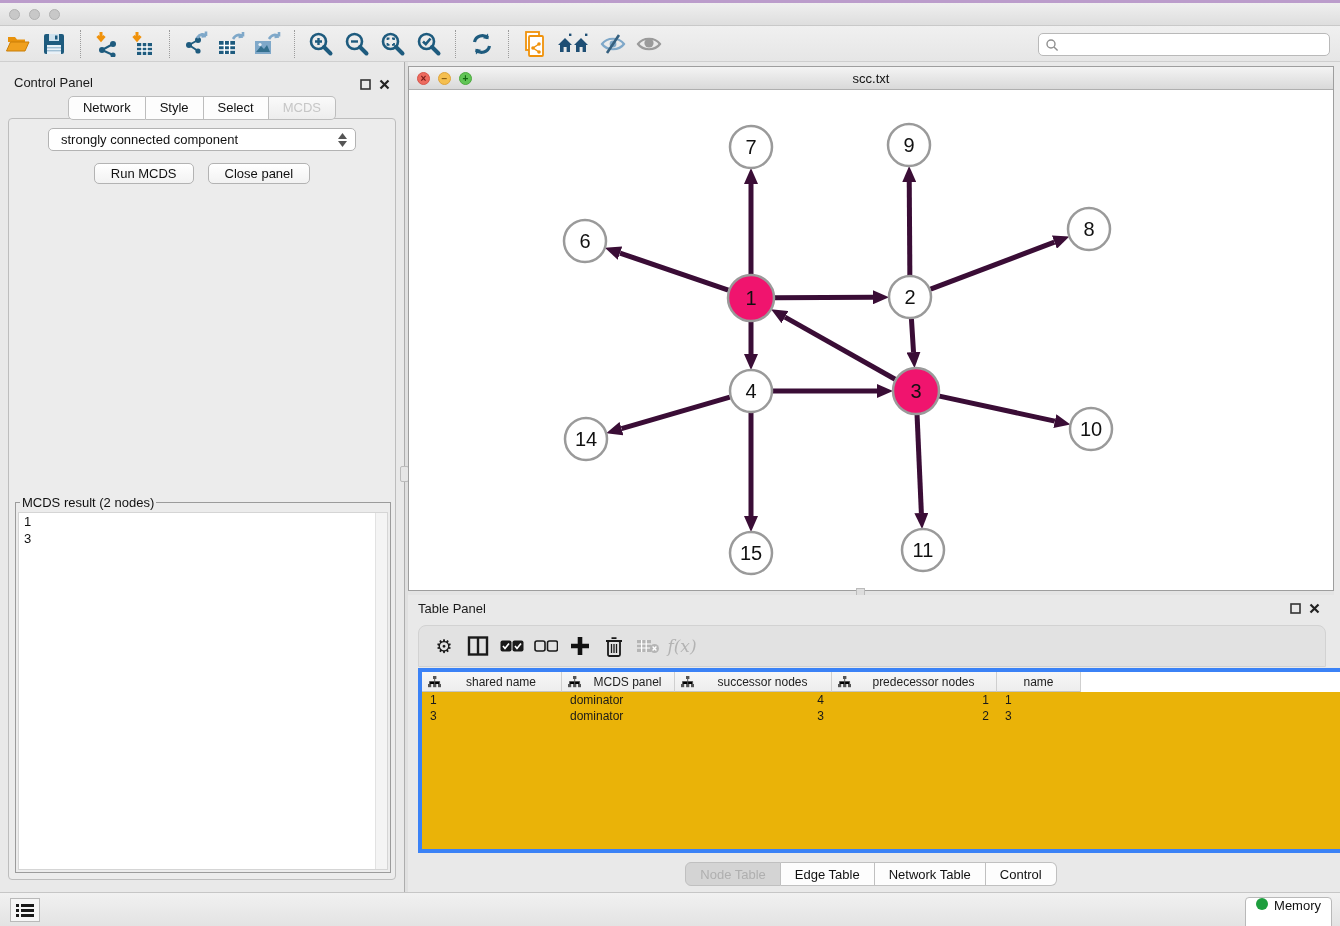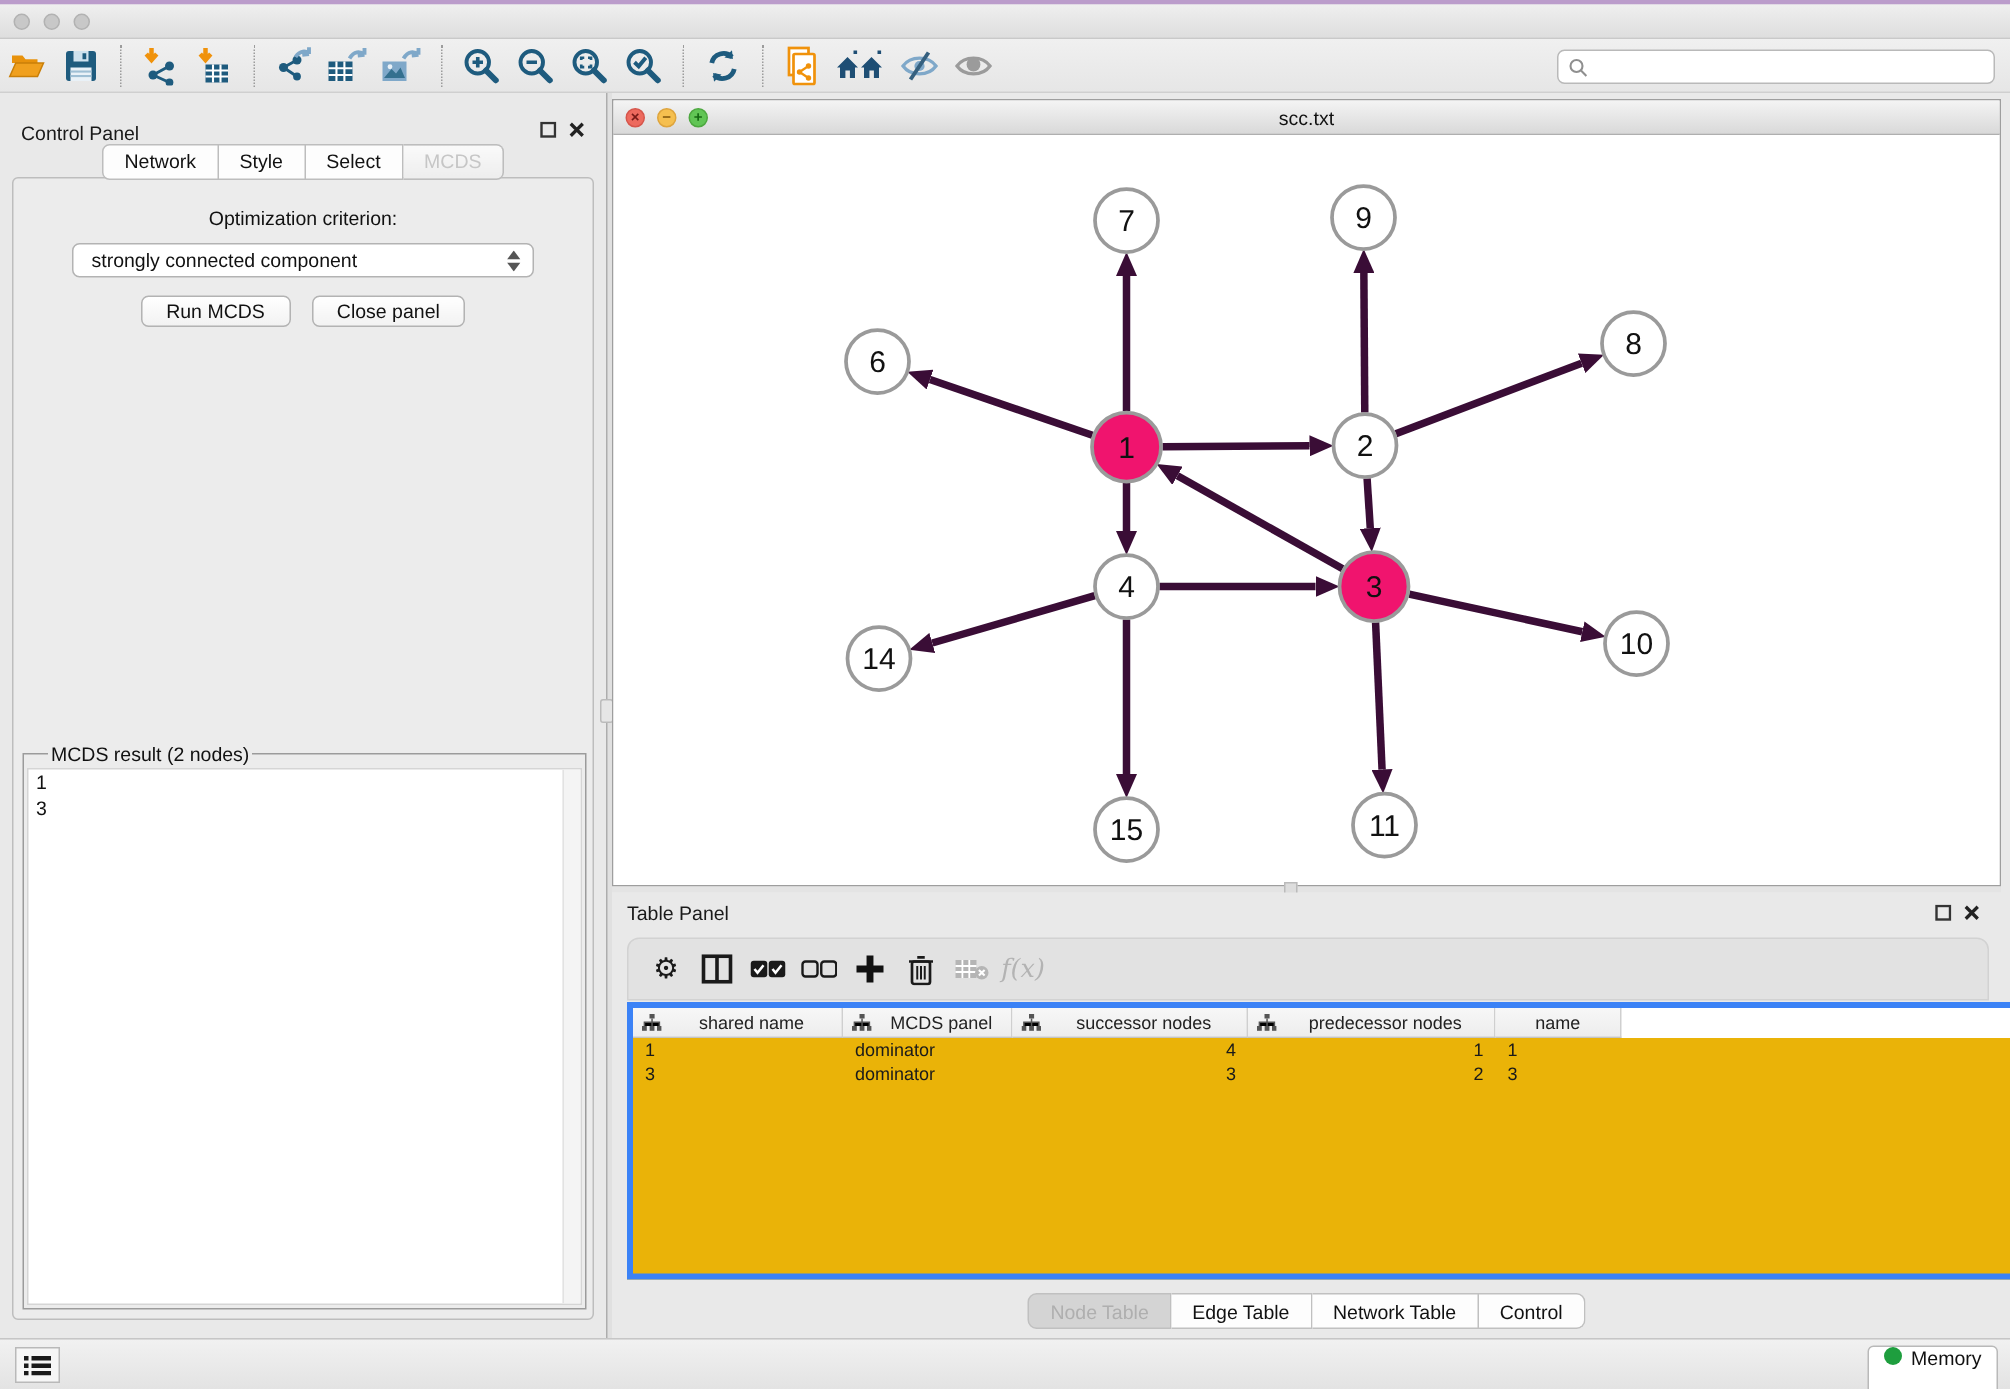--- a/index.html
+++ b/index.html
@@ -19,40 +19,40 @@
     display:flex; align-items:center; }
   .tb-btn { width:36px; height:32px; display:flex; align-items:center; justify-content:center; }
   .tb-sep { width:1px; height:28px; border-left:1px dotted #9C9C9C; margin:0 8px; }
   .search-wrap { position:absolute; right:10px; top:7px; width:292px; height:23px;
     background:#fff; border:1px solid #B9B9B9; border-radius:5px; display:flex; align-items:center; }
   .search-wrap svg { margin-left:6px; }
   .search-input { border:none; outline:none; flex:1; height:19px; font-size:12px; background:transparent; padding:0 6px; }
 
   
   .control-panel { position:absolute; left:0; top:62px; width:404px; height:830px; background:#E9E9E9; }
-  .cp-header { position:absolute; left:0; top:19px; width:100%; height:20px; display:flex; align-items:flex-start; }
+  .cp-header { position:absolute; left:0; top:8px; width:100%; height:20px; display:flex; align-items:flex-end; }
   .cp-title { font-size:13px; color:#1a1a1a; margin-left:14px; }
   .panel-ctl { display:flex; gap:8px; margin-left:auto; margin-right:14px; align-items:center; }
   .cp-tabs { position:absolute; left:0; top:34px; width:100%; display:flex; justify-content:center; z-index:2; }
   .cp-tab { font-size:13px; padding:3px 14px 4px; background:#FDFDFD; border:1px solid #BDBDBD; border-left:none; color:#111; }
   .cp-tab:first-child { border-left:1px solid #BDBDBD; border-radius:5px 0 0 5px; }
   .cp-tab:last-child { border-radius:0 5px 5px 0; }
   .cp-tab.active { background:linear-gradient(#FAFAFA,#EDEDED); color:#C6C6C6; }
   .cp-body { position:absolute; left:8px; top:56px; width:388px; height:762px;
     background:#ECECEC; border:1px solid #BDBDBD; border-radius:4px; }
   .cp-opt-label { margin-top:19px; text-align:center; font-size:13px; color:#111; }
   .cp-select { margin:9px auto 0; width:308px; height:23px; background:#fff; border:1px solid #B3B3B3; border-radius:5px;
     display:flex; align-items:center; font-size:13px; padding-left:12px; color:#111; }
   .cp-select .stepper { margin-left:auto; margin-right:8px; display:flex; flex-direction:column; gap:2px; }
   .cp-btn-row { margin-top:12px; display:flex; justify-content:center; gap:14px; }
   .aq-btn { height:21px; background:linear-gradient(#FFFFFF,#F2F2F2); border:1px solid #B3B3B3; border-radius:5px;
     font-size:13px; color:#111; padding:0 16px; font-family:inherit; }
   .mcds-fieldset { position:absolute; left:6px; top:376px; width:376px; height:378px;
     border:1px solid #9B9B9B; background:#ECECEC; }
-  .mcds-fieldset legend { font-size:13px; color:#111; margin-left:16px; padding:0 2px; }
+  .mcds-fieldset legend { font-size:13px; color:#111; margin-left:4px; padding:0 2px; }
   .mcds-result { position:absolute; left:2px; top:2px; right:2px; bottom:2px; background:#fff; border:1px solid #D5D5D5; overflow:hidden; }
   .mcds-line { font-size:13px; line-height:17px; padding-left:5px; color:#111; }
   .mcds-vtrack { position:absolute; right:0; top:0; bottom:0; width:12px; background:#F4F4F4; border-left:1px solid #E2E2E2; }
 
   .v-splitter { position:absolute; left:404px; top:62px; width:4px; height:830px; background:#E0E0E0; border-left:1px solid #ADADAD; }
   .v-grip { position:absolute; left:-5px; top:404px; width:9px; height:16px; background:#E6E6E6; border:1px solid #BBB; border-radius:2px; }
 
   
   .net-window { position:absolute; left:408px; top:66px; width:926px; height:525px;
     border:1px solid #9E9E9E; background:#fff; }
@@ -269,21 +269,20 @@
         </svg>
     </span>
   </div>
   <div class="cp-tabs">
     <div class="cp-tab">Network</div>
     <div class="cp-tab">Style</div>
     <div class="cp-tab">Select</div>
     <div class="cp-tab active">MCDS</div>
   </div>
   <div class="cp-body">
-    <div class="cp-opt-label">Optimization criterion:</div>
     <div class="cp-select">
       <span>strongly connected component</span>
       <span class="stepper">
         <svg class="ico" width="9" height="6" viewBox="0 0 9 6">
             <path d="M4.5 0 L9 6 L0 6 Z" fill="#555"></path>
           </svg>
         <svg class="ico" width="9" height="6" viewBox="0 0 9 6">
             <path d="M4.5 6 L9 0 L0 0 Z" fill="#555"></path>
           </svg>
       </span>

